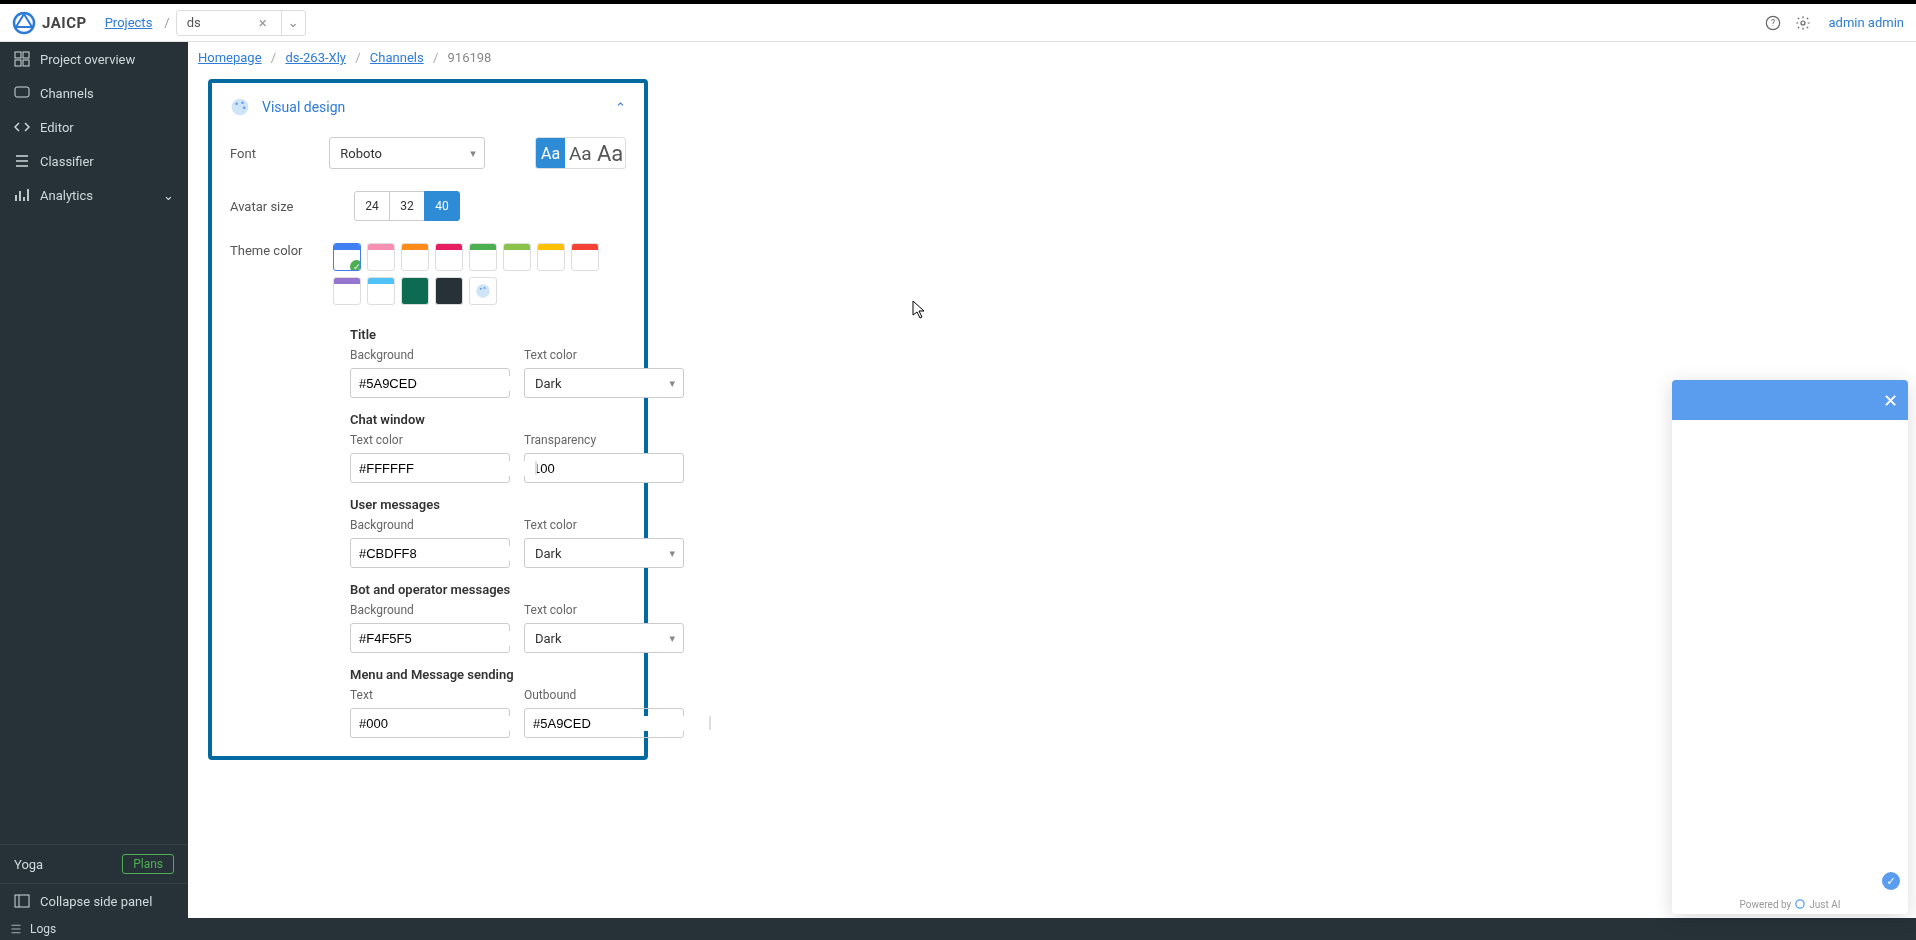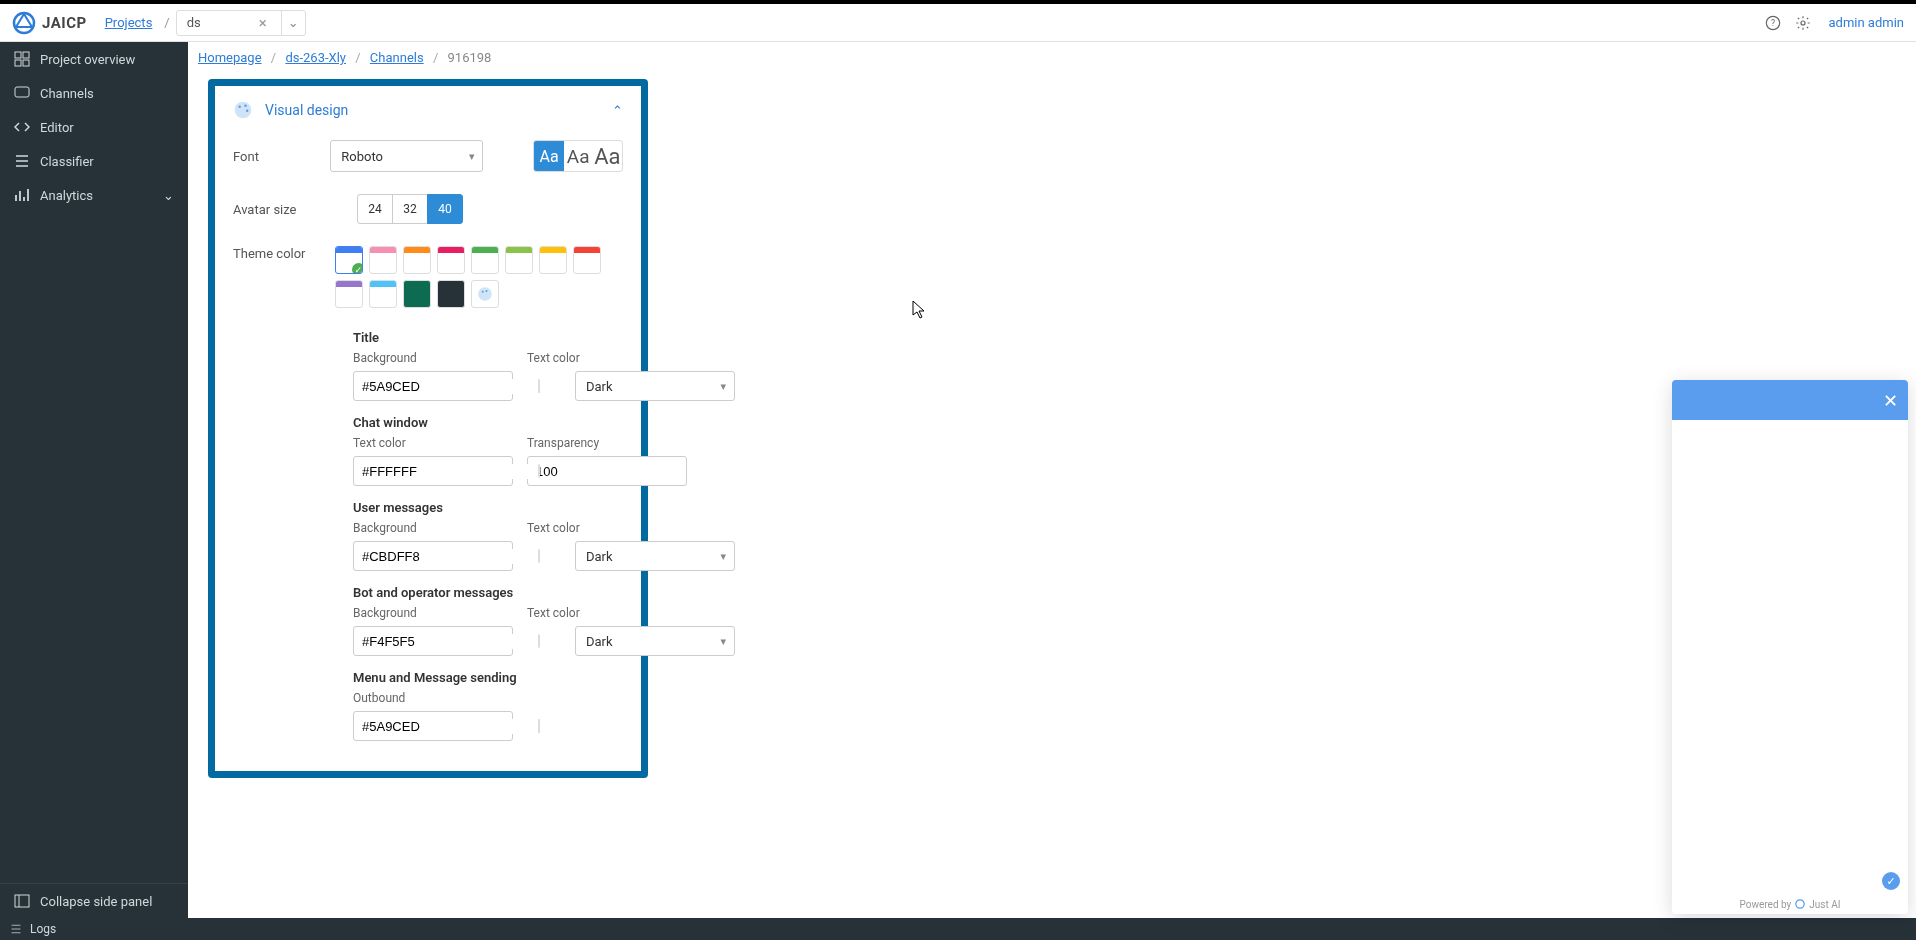--- a/index.html
+++ b/index.html
@@ -29,21 +29,21 @@
 .side-icon { width: 16px; height: 16px; flex-shrink: 0; }
 .side-caret { margin-left: auto; }
 .side-plans { margin-left: auto; border: 1px solid #4caf50; color: #4caf50; padding: 2px 10px; border-radius: 3px; font-size: 12px; cursor:pointer;}
 .side-bottom { border-top: 1px solid rgba(255,255,255,0.08); }
 
 .main { flex: 1; background: #fff; position: relative; overflow: auto; }
 .breadcrumb-row { padding: 8px 16px 8px 10px; font-size: 13px; color: #888; }
 .breadcrumb-row a { color: #2e7cd6; text-decoration: underline; cursor:pointer;}
 .bc-sep { margin: 0 6px; color: #aaa; }
 
-.panel { margin: 6px 0 20px 20px; width: 440px; border: 7px solid #0369a1; border-radius: 4px; background: #fff; padding-bottom: 26px; }
+.panel { margin: 6px 0 20px 20px; width: 440px; border: 4px solid #0369a1; border-radius: 4px; background: #fff; padding-bottom: 14px; }
 .panel-header { display: flex; align-items: center; padding: 14px 18px; cursor:pointer;}
 .panel-icon { width: 20px; height: 20px; margin-right: 12px; }
 .panel-title { font-size: 14px; color: #2e7cd6; }
 .panel-chevron { margin-left: auto; color: #2e7cd6; }
 
 .form { padding: 6px 18px 0 18px; }
 .form-row { display: flex; align-items: center; margin-bottom: 22px; }
 .form-label { width: 120px; font-size: 13px; color: #555; }
 .select { height: 32px; border: 1px solid #ccc; border-radius: 3px; padding: 0 26px 0 10px; font-size: 13px; background: #fff; position: relative; display:flex; align-items:center; cursor:pointer;}
 .select-caret { position: absolute; right: 8px; color:#888; font-size:11px;}
@@ -68,21 +68,21 @@
 
 .sub-section { margin: 4px 0 14px 120px; }
 .sub-title { font-weight: 600; font-size: 13px; margin-bottom: 6px; color:#333;}
 .sub-row { display:flex; gap: 14px; margin-bottom: 4px; align-items:flex-end;}
 .sub-col { display:flex; flex-direction:column; }
 .sub-label { font-size: 12px; color:#666; margin-bottom: 6px;}
 .color-input { width: 160px; height: 30px; border:1px solid #ccc; border-radius:3px; display:flex; align-items:center; padding:0 8px; position:relative;}
 .color-input input { border:none; outline:none; flex:1; font-size:13px;}
 .color-chip { width:14px; height:14px; border:1px solid #ddd; border-radius:2px;}
 .text-input { width:160px; height:30px; border:1px solid #ccc; border-radius:3px; padding:0 8px; font-size:13px;}
-.select-sm { width:160px; height:30px;margin-left:48px; }
+.select-sm { width:160px; height:30px; }
 
 .footer { height: 22px; background: #263238; color:#cfd8dc; display:flex; align-items:center; padding:0 10px; font-size:12px; gap:8px;}
 
 .chat-widget { position: fixed; right: 8px; bottom: 26px; width: 236px; height: 534px; background:#fff; border-radius:4px; box-shadow:0 4px 20px rgba(0,0,0,0.15); display:flex; flex-direction:column; overflow:hidden;}
 .chat-head { height: 40px; background:#5a9ced; display:flex; align-items:center; justify-content:flex-end; padding:0 10px;}
 .chat-close { color:#fff; cursor:pointer; font-size:18px;}
 .chat-body { flex:1; background:#fff;}
 .chat-foot { height: 20px; display:flex; align-items:center; justify-content:center; gap:4px; font-size:10px; color:#999;}
 .chat-foot-logo { width:10px; height:10px; }
 .chat-send { position:absolute; bottom: 24px; right: 8px; width:18px; height:18px; background:#5a9ced; border-radius:50%; display:flex; align-items:center; justify-content:center; color:#fff; font-size:11px;}
@@ -155,20 +155,24 @@
           </svg>
         <span>Classifier</span>
       </div>
       <div class="side-item">
         <svg class="side-icon" viewBox="0 0 16 16">
             <path d="M2 14V8M6 14V4M10 14V10M14 14V2" stroke="currentColor" stroke-width="1.8"></path>
           </svg>
         <span>Analytics</span>
         <span class="side-caret">⌄</span>
       </div>
+    </div>
+    <div class="side-item" style="border-top:1px solid rgba(255,255,255,0.08);">
+      <span>Yoga</span>
+      <span class="side-plans">Plans</span>
     </div>
     <div class="side-bottom">
       <div class="side-item">
         <svg class="side-icon" viewBox="0 0 16 16">
             <rect x="1" y="2" width="14" height="12" fill="none" stroke="currentColor"></rect>
             <path d="M5 2v12" stroke="currentColor"></path>
           </svg>
         <span>Collapse side panel</span>
       </div>
     </div>
@@ -340,20 +344,27 @@
                   <span class="select-caret">▾</span>
                 </div>
             </div>
           </div>
         </div>
 
         <div class="sub-section" style="margin-bottom:0;">
           <div class="sub-title">Menu and Message sending</div>
           <div class="sub-row">
             <div class="sub-col">
+              <div class="sub-label">Text</div>
+              <div class="color-input">
+                  <input value="#000" style="">
+                  <div class="color-chip" style="background:#000"></div>
+                </div>
+            </div>
+            <div class="sub-col">
               <div class="sub-label">Outbound</div>
               <div class="color-input">
                   <input value="#5A9CED" style="">
                   <div class="color-chip" style="background:#5A9CED"></div>
                 </div>
             </div>
           </div>
         </div>
 
       </div>

